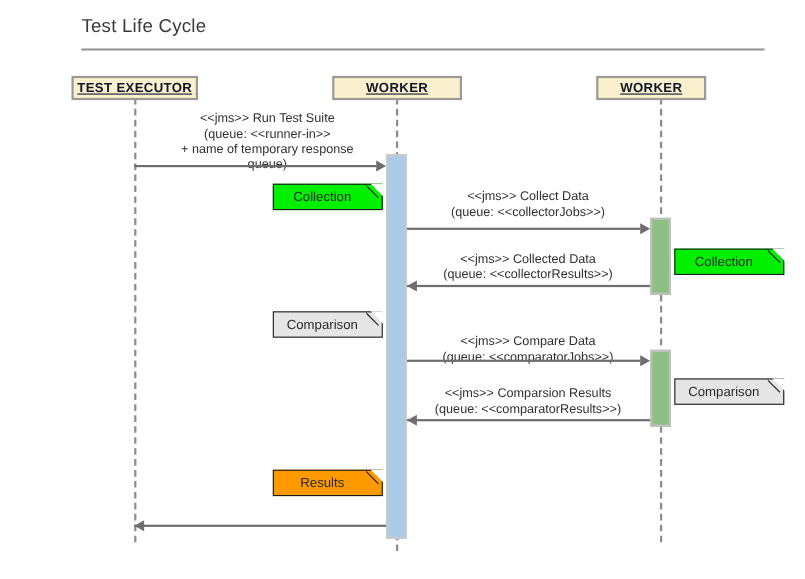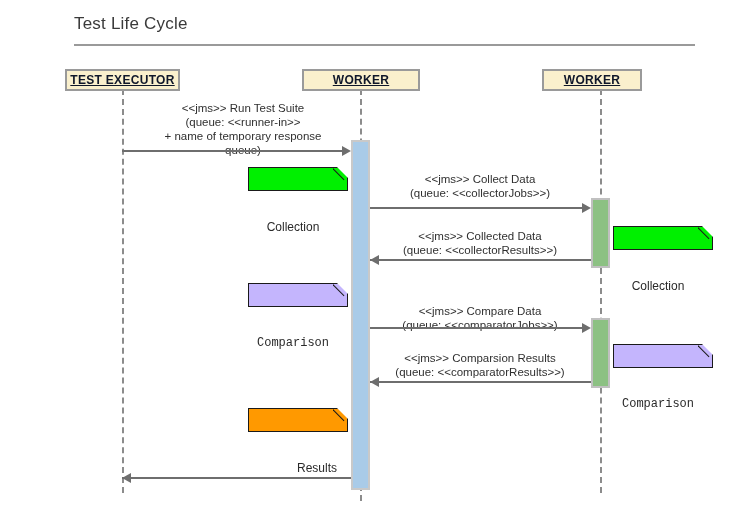--- a/index.html
+++ b/index.html
@@ -144,24 +144,23 @@
     top: 0px;
     width: 19px;
     height: 0;
     border-top: 1.5px solid #1a1a1a;
     transform: rotate(45deg);
     transform-origin: left top;
   }
   .note .note-text {
     display: block;
     padding-right: 10px;
-    margin-top: 48px;
   }
   .note.green { background: #00f000; }
-  .note.yellow { background: #c4b5fd; font-family: Liberation Mono, monospace; }
+  .note.yellow { background: #e5e5e5; }
   .note.orange { background: #ff9900; }
 </style>
 </head>
 <body>
 
 <div id="diagram-root">
 
   <div class="page-title">Test Life Cycle</div>
   <div class="title-rule"></div>
 
@@ -227,21 +226,21 @@
 (queue: &lt;&lt;comparatorResults&gt;&gt;)</div>
   <div class="msg-line" style="left:370px; top:381px; width:221px;"></div>
   <div class="arrow-head left" style="left:370px; top:377px;"></div>
 
   <div class="note yellow" style="left:613px; top:344px; width:100px;">
     <span class="note-text">Comparison</span>
     <span class="fold"></span>
     <span class="fold-edge"></span>
   </div>
 
-  <div class="note orange" style="left:248px; top:408px; width:100px;text-align:right;">
+  <div class="note orange" style="left:248px; top:427px; width:100px;">
     <span class="note-text">Results</span>
     <span class="fold"></span>
     <span class="fold-edge"></span>
   </div>
 
   <div class="msg-line" style="left:122px; top:477px; width:229px;"></div>
   <div class="arrow-head left" style="left:122px; top:473px;"></div>
 
 </div>
 

